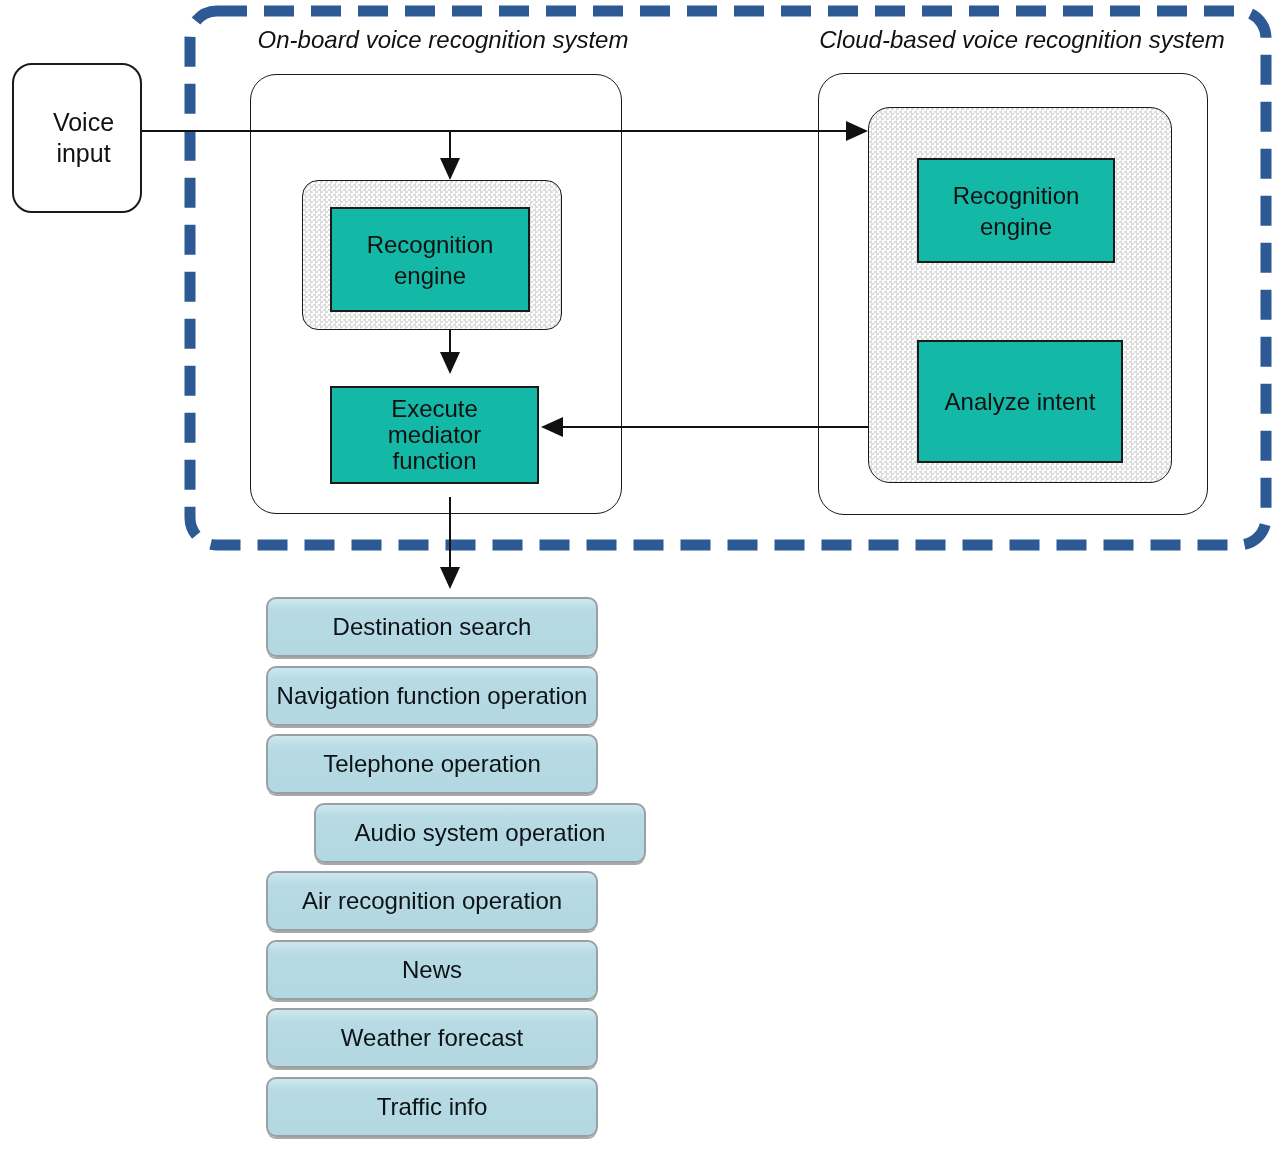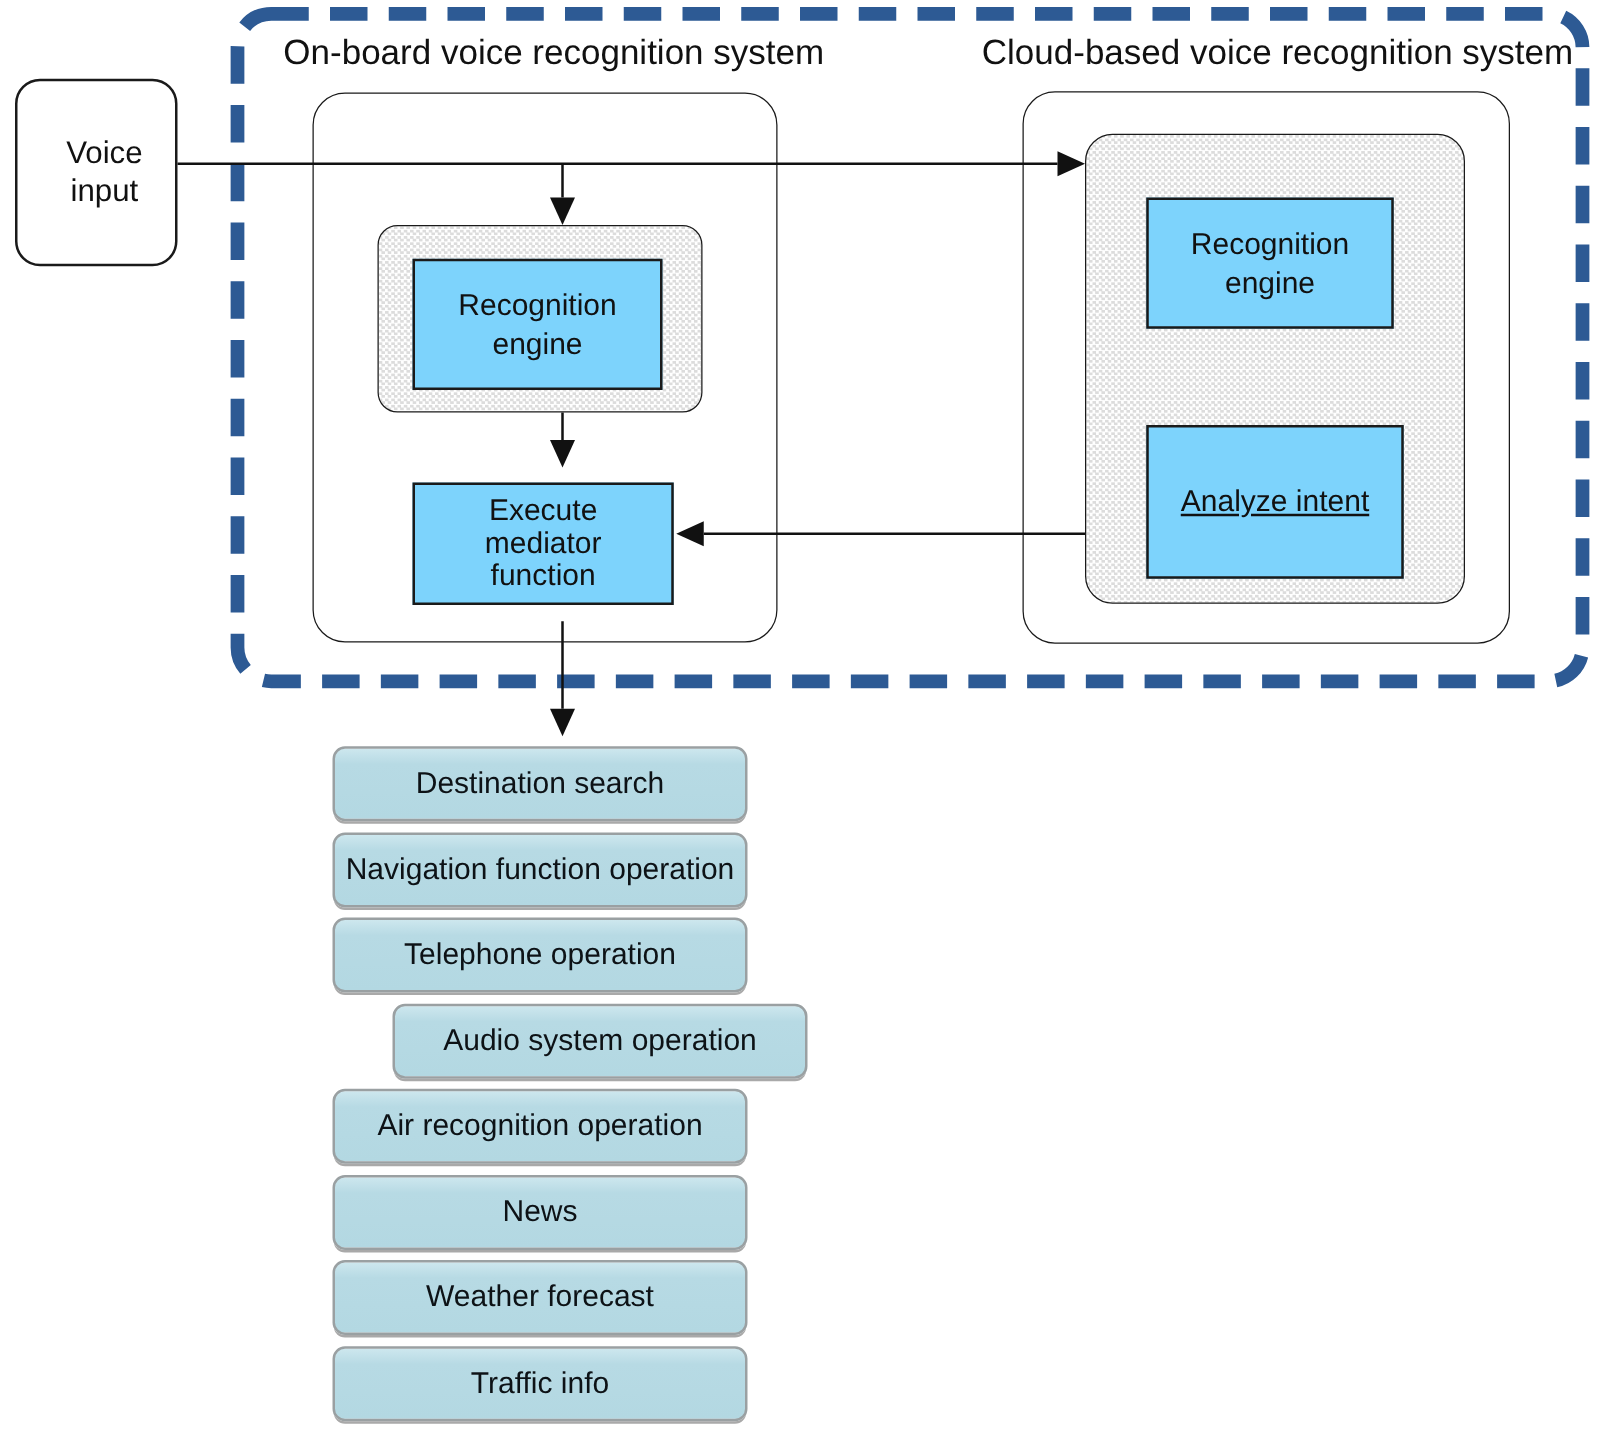--- a/index.html
+++ b/index.html
@@ -6,39 +6,40 @@
   .stage{
     position:relative;
     width:1280px;height:1158px;
     background:#ffffff;
     font-family:"Liberation Sans", sans-serif;
     color:#111;
     overflow:hidden;
   }
   .abs{position:absolute;box-sizing:border-box;}
   .label{
-    font-size:28px;
+    font-size:24px;
     text-align:center;
     white-space:nowrap;
     color:#111;
+    font-style:italic;
   }
   .roundbox{
     border:1.5px solid #1a1a1a;
     border-radius:26px;
     background:#ffffff;
   }
   .hatch{
     border:1.5px solid #1a1a1a;
     background-color:#ffffff;
     background-image:repeating-conic-gradient(#dcdcdc 0% 25%, #ffffff 0% 50%);
     background-size:5px 5px;
   }
   .node{
     border:2px solid #1a1a1a;
-    background:#7dd3fc;
+    background:#14b8a6;
     display:flex;align-items:center;justify-content:center;
     text-align:center;
     font-size:24px;line-height:31px;
   }
   .voicebox{
     border:2px solid #1a1a1a;
     border-radius:20px;
     background:#ffffff;
     display:flex;align-items:center;justify-content:center;
     text-align:center;
@@ -71,21 +72,21 @@
   <div class="abs voicebox" style="left:12px;top:63px;width:130px;height:150px;padding-left:37px;">Voice input</div>
 
   <div class="abs roundbox" style="left:250px;top:74px;width:372px;height:440px;"></div>
   <div class="abs hatch" style="left:302px;top:180px;width:260px;height:150px;border-radius:16px;"></div>
   <div class="abs node" style="left:330px;top:207px;width:200px;height:105px;padding:0 12px;">Recognition engine</div>
   <div class="abs node execwrap" style="left:330px;top:386px;width:209px;height:98px;line-height:26px;">Execute mediator function</div>
 
   <div class="abs roundbox" style="left:818px;top:73px;width:390px;height:442px;"></div>
   <div class="abs hatch" style="left:868px;top:107px;width:304px;height:376px;border-radius:22px;"></div>
   <div class="abs node" style="left:917px;top:158px;width:198px;height:105px;padding:0 12px;">Recognition engine</div>
-  <div class="abs node" style="left:917px;top:340px;width:206px;height:123px;text-decoration:underline;">Analyze intent</div>
+  <div class="abs node" style="left:917px;top:340px;width:206px;height:123px;">Analyze intent</div>
 
   <div class="abs funcbox" style="top:597px;">Destination search</div>
   <div class="abs funcbox" style="top:666px;">Navigation function operation</div>
   <div class="abs funcbox" style="top:734px;">Telephone operation</div>
   <div class="abs funcbox" style="top:803px;margin-left:48px;">Audio system operation</div>
   <div class="abs funcbox" style="top:871px;">Air recognition operation</div>
   <div class="abs funcbox" style="top:940px;">News</div>
   <div class="abs funcbox" style="top:1008px;">Weather forecast</div>
   <div class="abs funcbox" style="top:1077px;">Traffic info</div>
 

